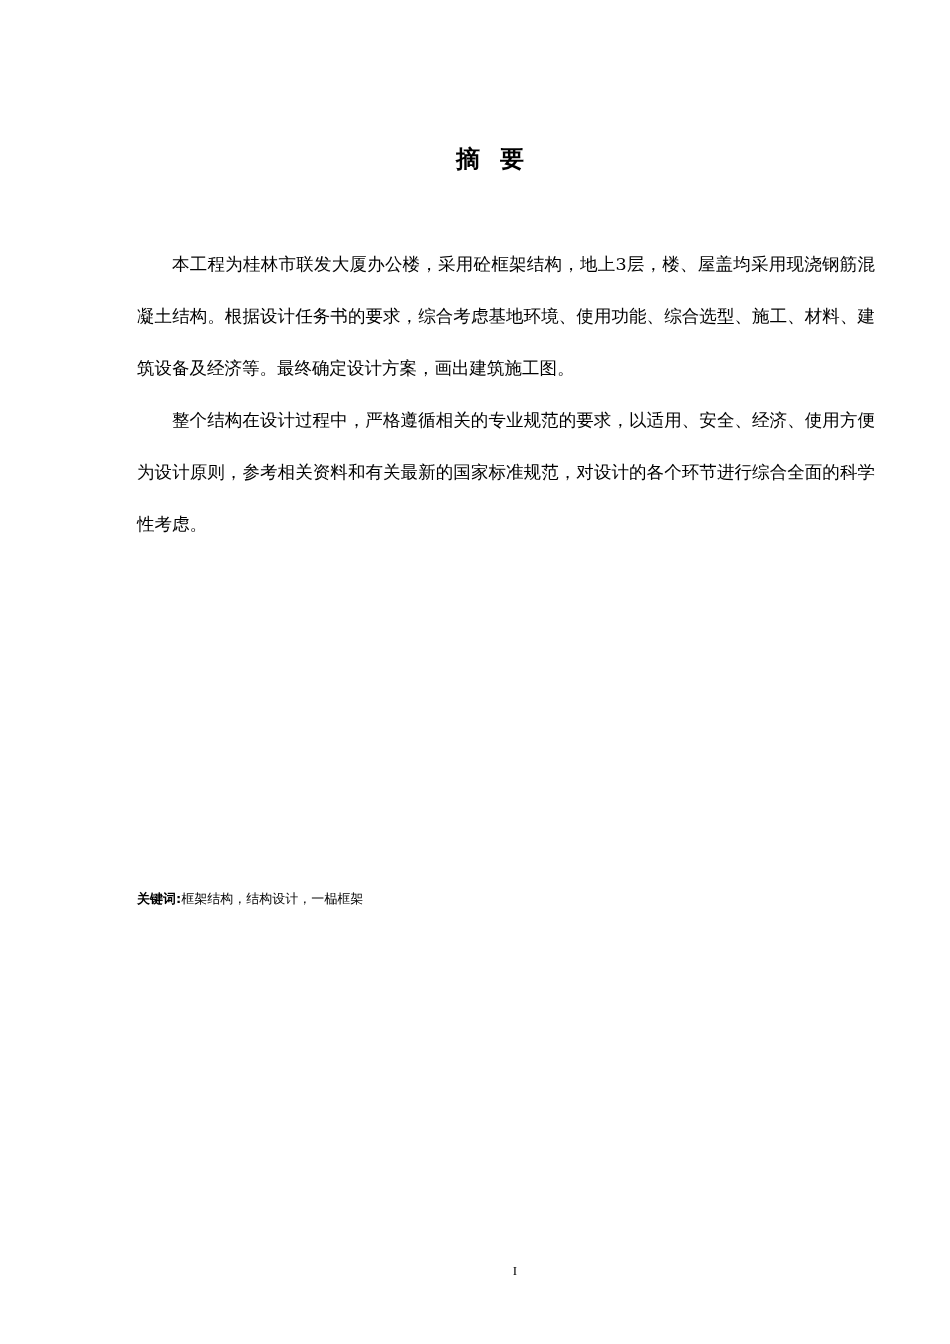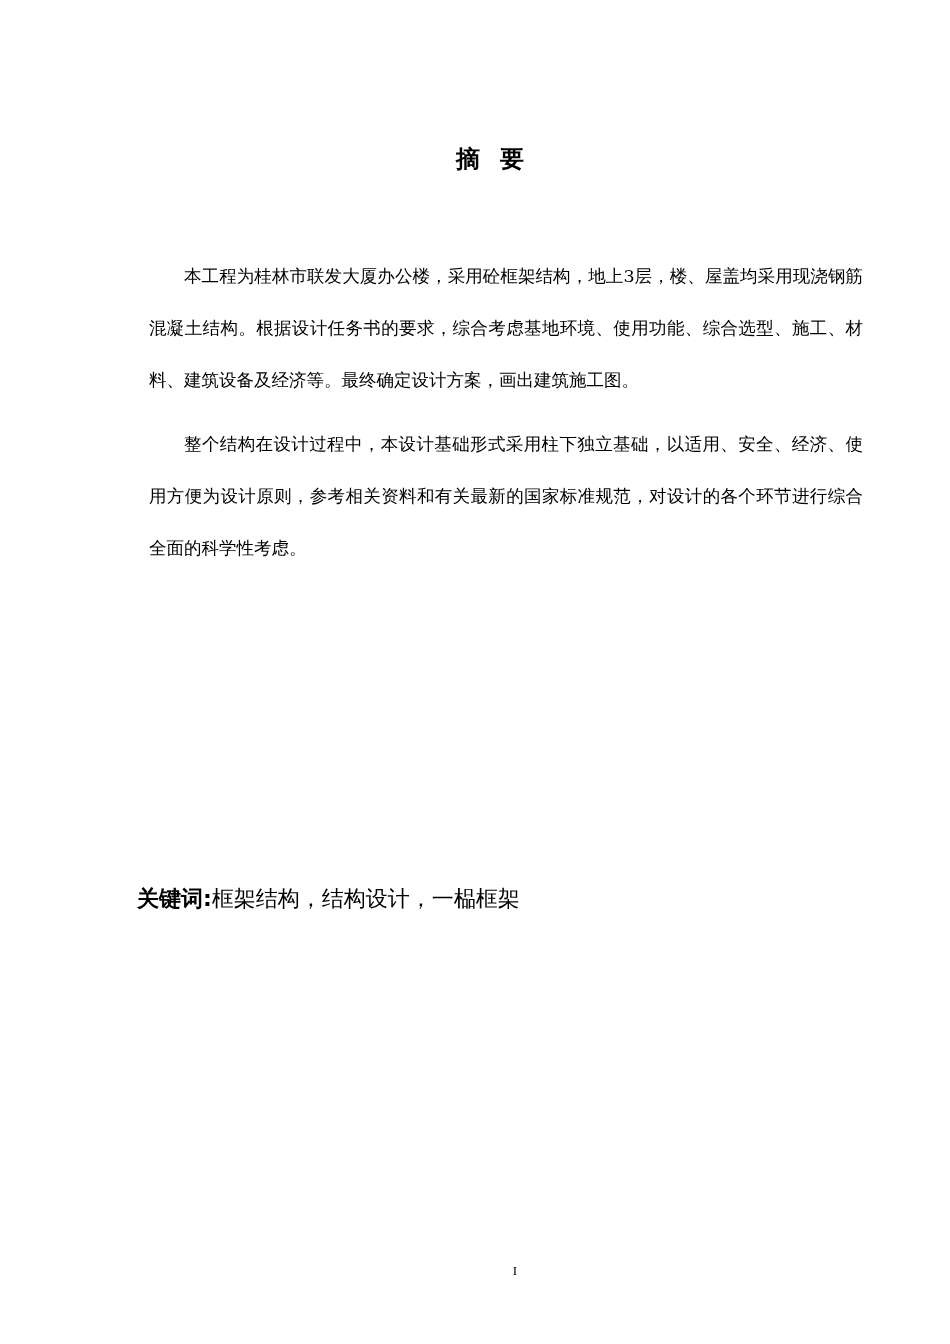--- a/index.html
+++ b/index.html
@@ -38,29 +38,29 @@
       position: absolute;
       left: 137px;
       top: 234px;
       width: 738px;
       font-size: 17.5px;
       line-height: 52px;
       text-align: justify;
       text-justify: inter-character;
     }
     .para {
-      margin: 12px;
+      margin: 0;
       text-indent: 35px;
     }
     .keywords {
       position: absolute;
       left: 137px;
       top: 878px;
       width: 738px;
-      font-size: 22px;
+      font-size: 13px;
       line-height: 34px;
     }
     .kw-label {
       font-weight: bold;
       font-family: "DejaVu Sans", "Liberation Sans", sans-serif;
     }
     .page-number {
       position: absolute;
       left: 0;
       top: 1258px;
@@ -72,21 +72,21 @@
     }
   </style>
 </head>
 <body>
 
 <div class="page">
   <div class="title">摘要</div>
 
   <div class="body-text">
     <p class="para">本工程为桂林市联发大厦办公楼，采用砼框架结构，地上3层，楼、屋盖均采用现浇钢筋混凝土结构。根据设计任务书的要求，综合考虑基地环境、使用功能、综合选型、施工、材料、建筑设备及经济等。最终确定设计方案，画出建筑施工图。</p>
-    <p class="para">整个结构在设计过程中，本设计基础形式采用柱下独立基础，以适用、安全、经济、使用方便为设计原则，参考相关资料和有关最新的国家标准规范，对设计的各个环节进行综合全面的科学性考虑。</p>
+    <p class="para">整个结构在设计过程中，严格遵循相关的专业规范的要求，以适用、安全、经济、使用方便为设计原则，参考相关资料和有关最新的国家标准规范，对设计的各个环节进行综合全面的科学性考虑。</p>
   </div>
 
   <div class="keywords">
     <span class="kw-label">关键词:</span><span>框架结构，结构设计，一榀框架</span>
   </div>
 
   <div class="page-number">I</div>
 </div>
 
 </body></html>

